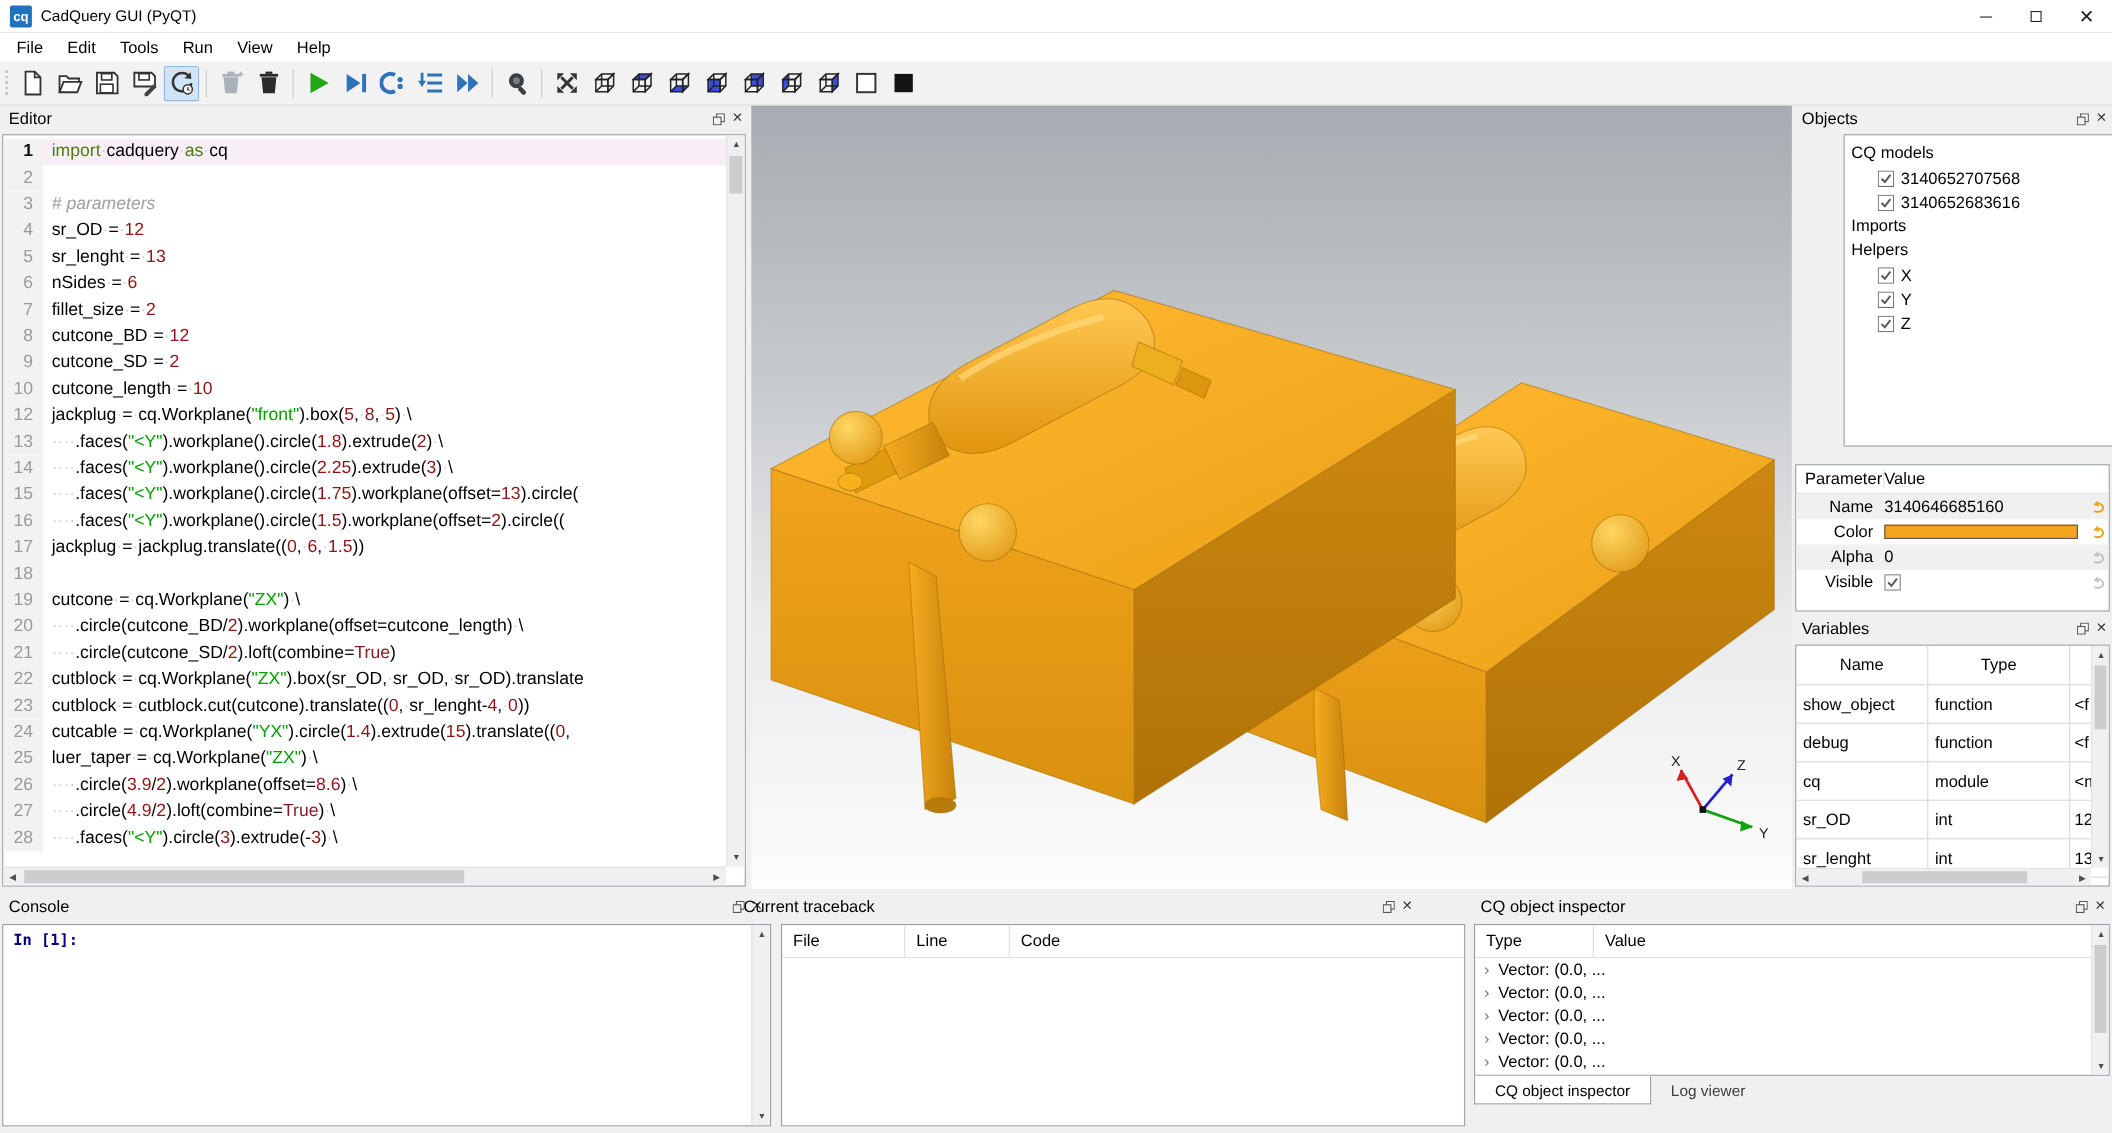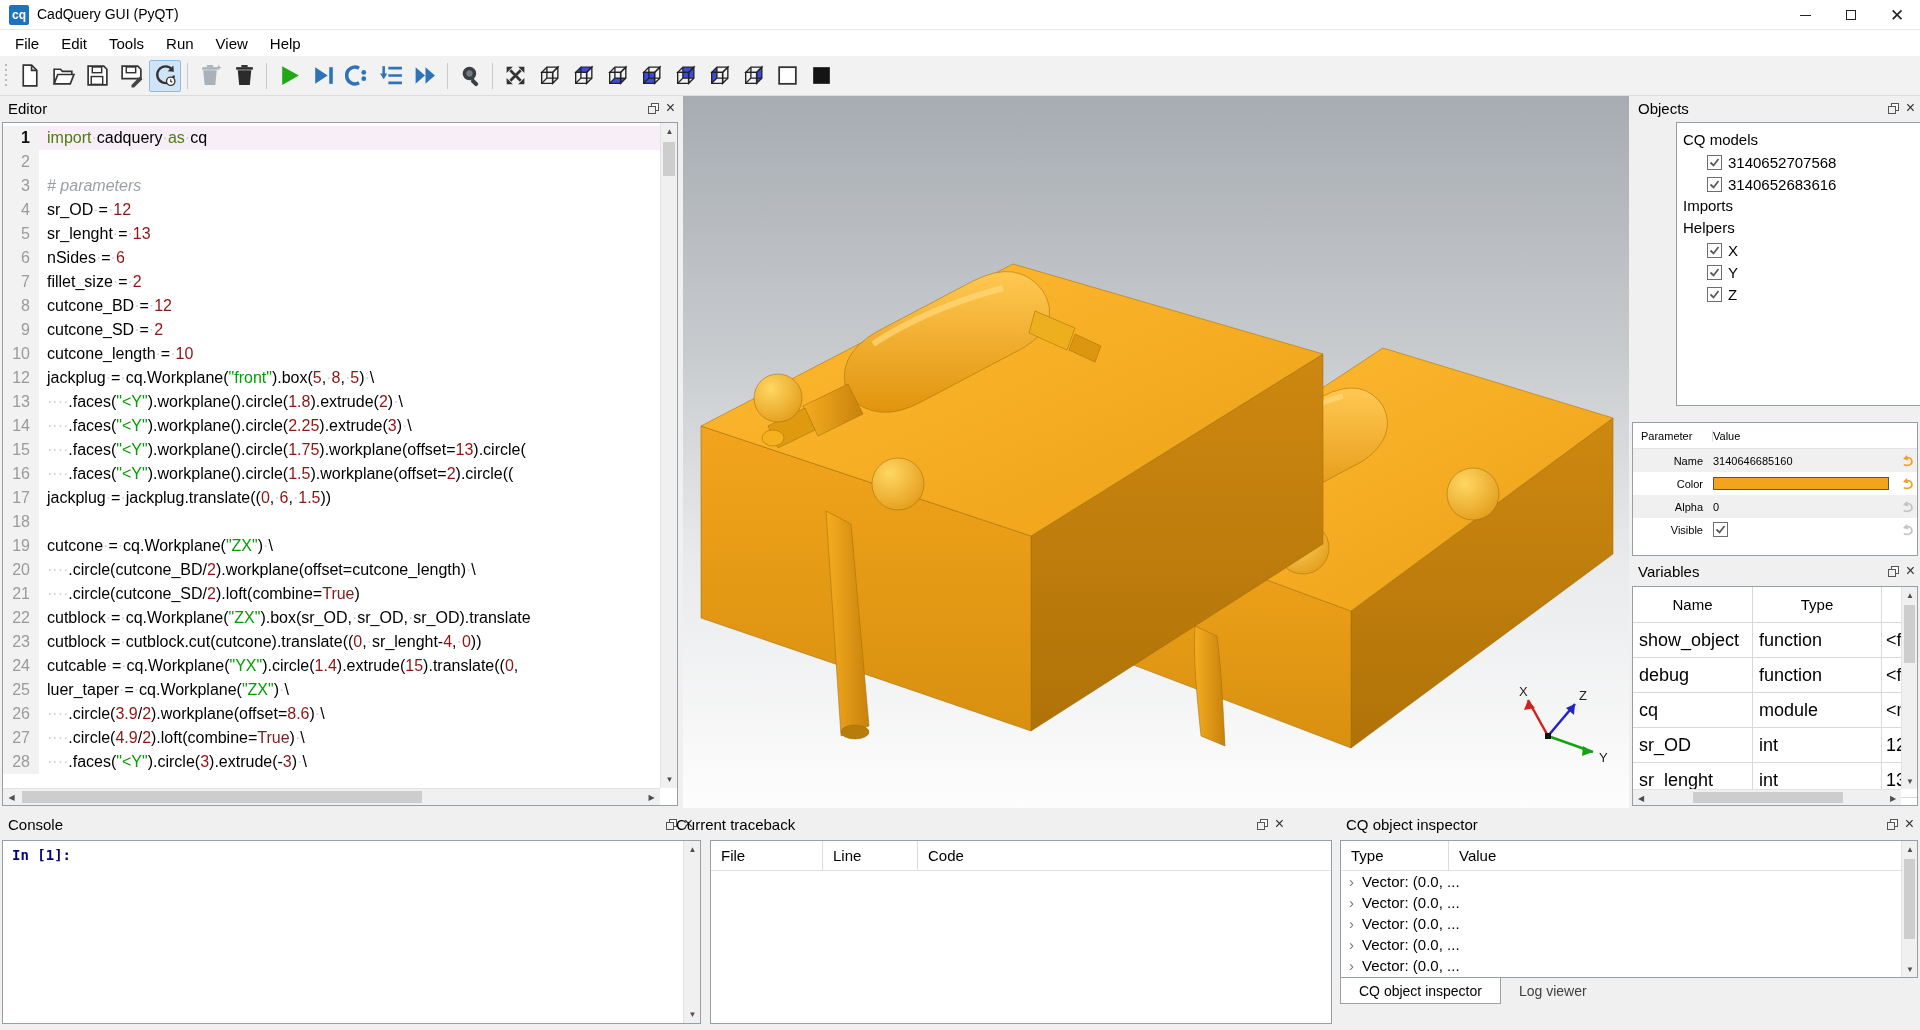--- a/index.html
+++ b/index.html
@@ -65,31 +65,31 @@
   
   #viewport { position:absolute; left:683px; top:96px; width:946px; height:712px;
     background:linear-gradient(#a7acb2 0%, #c7cacd 35%, #e9eaec 65%, #fdfdfd 100%); }
   
   .right-title { left:1630px; width:290px; }
   #objects-box { left:1632px; top:122px; width:286px; height:284px; overflow:hidden;margin-left:44px; }
   .tree-group { height:22px; line-height:22px; padding-left:6px; font-size:15px; }
   .tree-item { height:22px; display:flex; align-items:center; padding-left:30px; gap:6px; font-size:15px; }
   .cb svg { width:15px; height:15px; display:block; }
   #props-box { left:1632px; top:422px; width:286px; height:134px; overflow:hidden; }
-  .prow { display:flex; align-items:center; height:23px; font-size:11px; }
+  .prow { display:flex; align-items:center; height:23px; font-size:15px; }
   .prow .plabel { width:80px; text-align:right; padding-right:10px; }
   .prow .pval { flex:1; display:flex; align-items:center; }
   .prow .undo { width:20px; flex:none; display:flex; justify-content:center; }
   .prow.head { border-bottom:1px solid #e3e3e3; height:26px; }
   .prow.head .plabel { text-align:left; padding-left:8px; border-right:1px solid #dcdcdc; }
   .prow.alt { background:#f0f0f0; }
   .swatch { width:176px; height:13px; border:1px solid #555; }
   .undo svg { width:15px; height:15px; }
   #vars-box { left:1632px; top:586px; width:286px; height:220px; overflow:hidden; }
-  .vrow { display:flex; border-bottom:1px solid #d8d8d8; font-size:18px; }
+  .vrow { display:flex; border-bottom:1px solid #d8d8d8; font-size:15px; }
   .vrow > div { padding:0 6px; display:flex; align-items:center; }
   .vrow .c0 { width:120px; border-right:1px solid #d8d8d8; }
   .vrow .c1 { width:129px; border-right:1px solid #d8d8d8; }
   .vrow .c2 { width:20px; overflow:hidden; padding:0 0 0 4px; }
   .vrow.vhead { height:36px; font-size:15px; }
   .vrow.vhead > div { justify-content:center; }
   .vrow.vbody { height:35px; }
   
   .bot-title { top:812px; }
   #console-box { left:2px; top:840px; width:699px; height:184px; overflow:hidden; }

